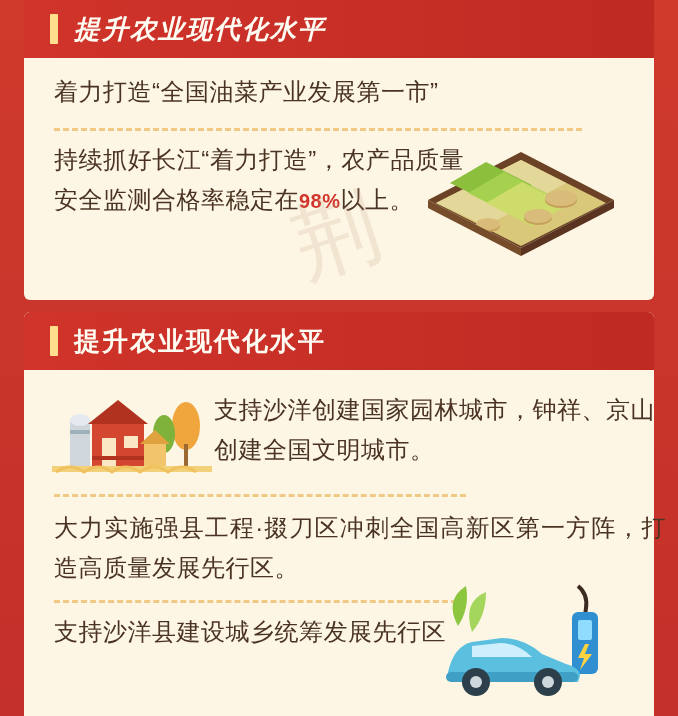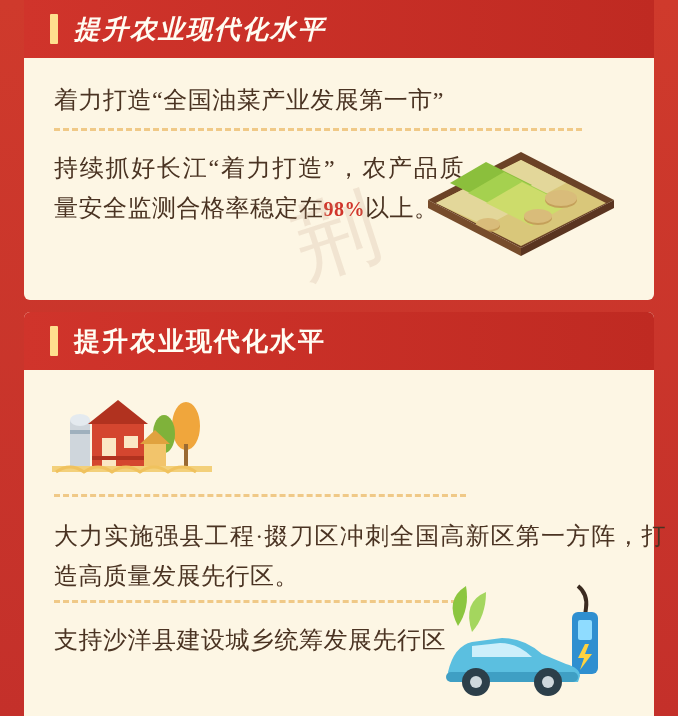--- a/index.html
+++ b/index.html
@@ -59,22 +59,21 @@
     font-weight: bold;
     letter-spacing: 2px;
     font-family: "DejaVu Sans", "Liberation Sans", sans-serif;
   }
 
   .body-text {
     color: #4a3322;
     font-size: 24px;
     line-height: 40px;
     letter-spacing: 0.5px;
-    font-family: Liberation Serif, serif;
-    margin-top: 8px;
+    font-family: Liberation Sans, sans-serif;
   }
   .body-text.justify {
     text-align: justify;
     text-align-last: left;
   }
   .pct {
     color: #d1352b;
     font-weight: bold;
     font-size: 20px;
   }
@@ -230,20 +229,21 @@
       <polygon points="36,42 66,18 96,42" fill="#b1321f"></polygon>
       <rect x="50" y="56" width="14" height="28" fill="#fbe7c4"></rect>
       <rect x="72" y="54" width="14" height="12" fill="#fbe7c4"></rect>
       <rect x="40" y="74" width="52" height="4" fill="#b1321f"></rect>
       <rect x="92" y="60" width="22" height="24" fill="#f2c46b"></rect>
       <polygon points="88,62 103,48 118,62" fill="#e0a23f"></polygon>
       <rect x="0" y="84" width="160" height="6" fill="#f3d07a"></rect>
       <path d="M4 90 q14 -10 28 0 q14 -10 28 0 q14 -10 28 0 q14 -10 28 0 q14 -10 28 0" fill="none" stroke="#f0c25e" stroke-width="3"></path>
     </svg>
 
+    <div class="body-text c2-row1">支持沙洋创建国家园林城市，钟祥、京山创建全国文明城市。</div>
 
     <hr class="divider c2-divider-1">
 
     <div class="body-text justify c2-line2">大力实施强县工程·掇刀区冲刺全国高新区第一方阵，打造高质量发展先行区。</div>
 
     <hr class="divider c2-divider-2">
 
     <div class="body-text c2-line3">支持沙洋县建设城乡统筹发展先行区</div>
 
     <svg class="car-art" viewBox="0 0 200 130">

